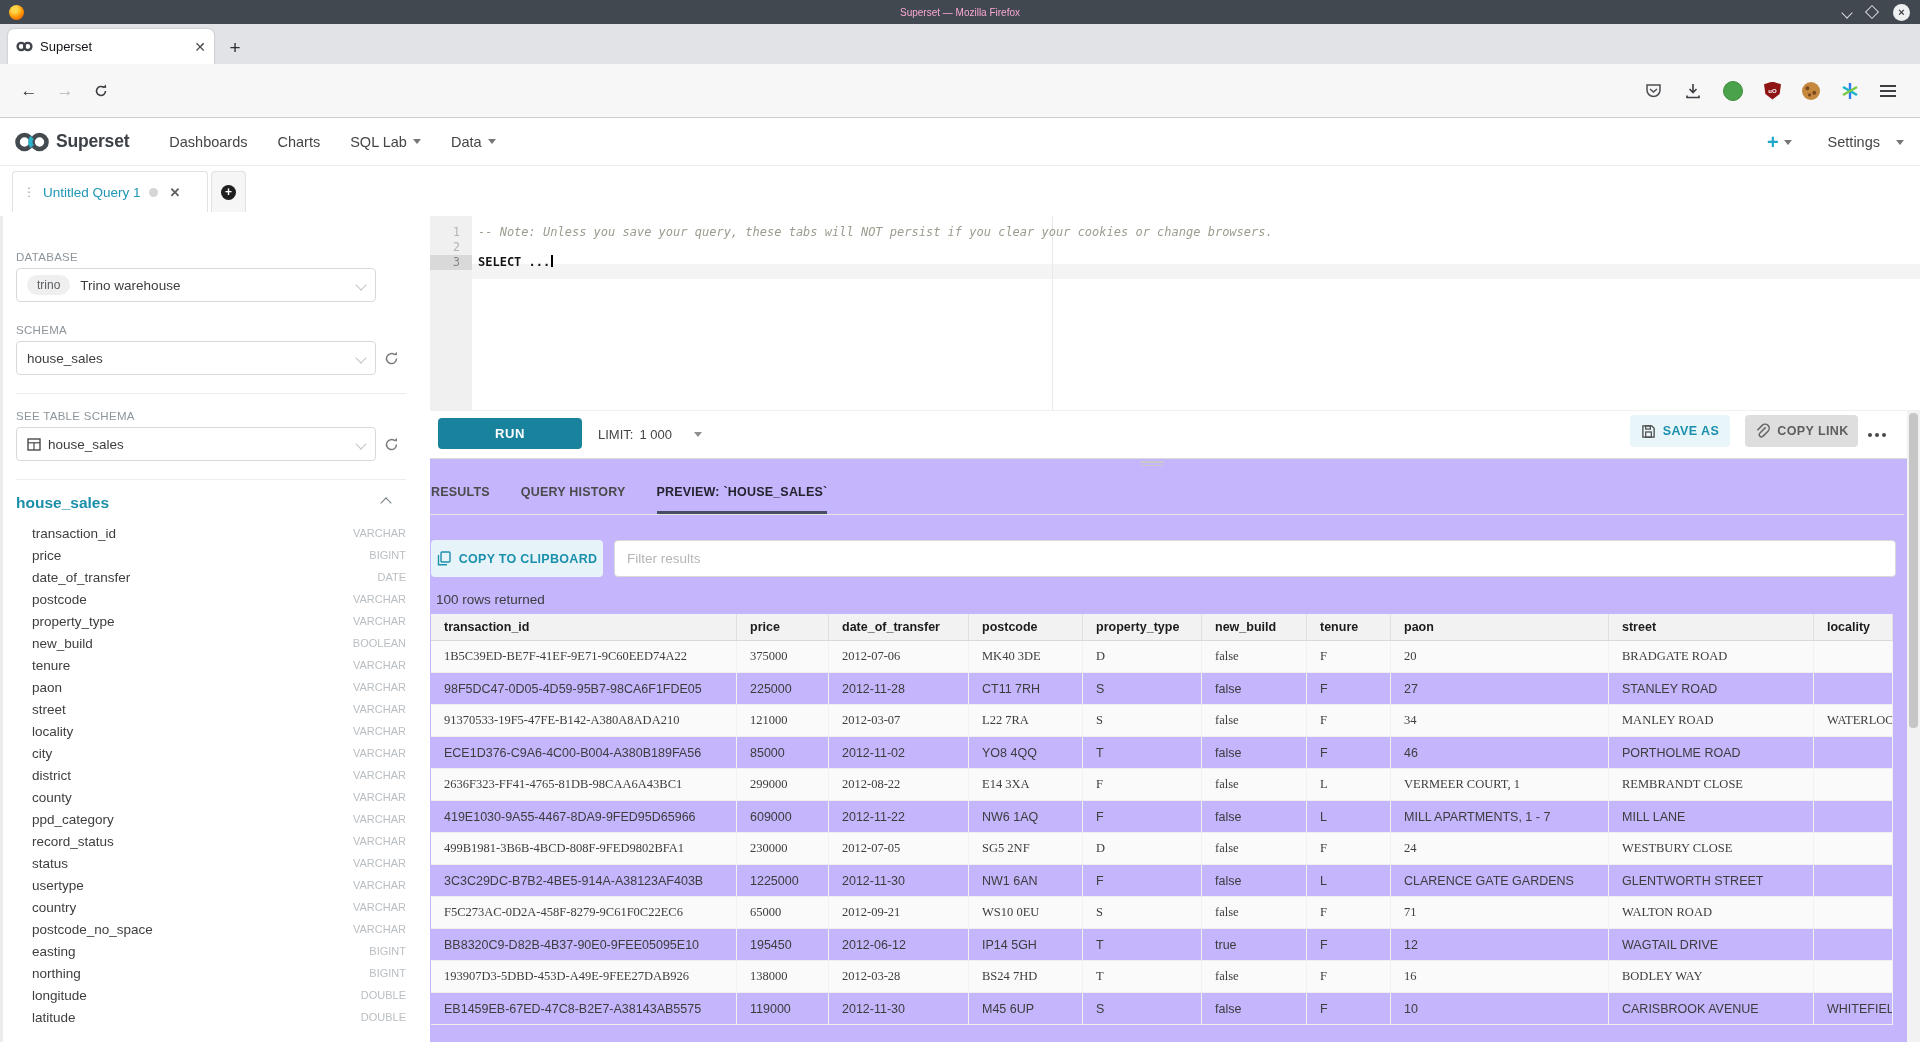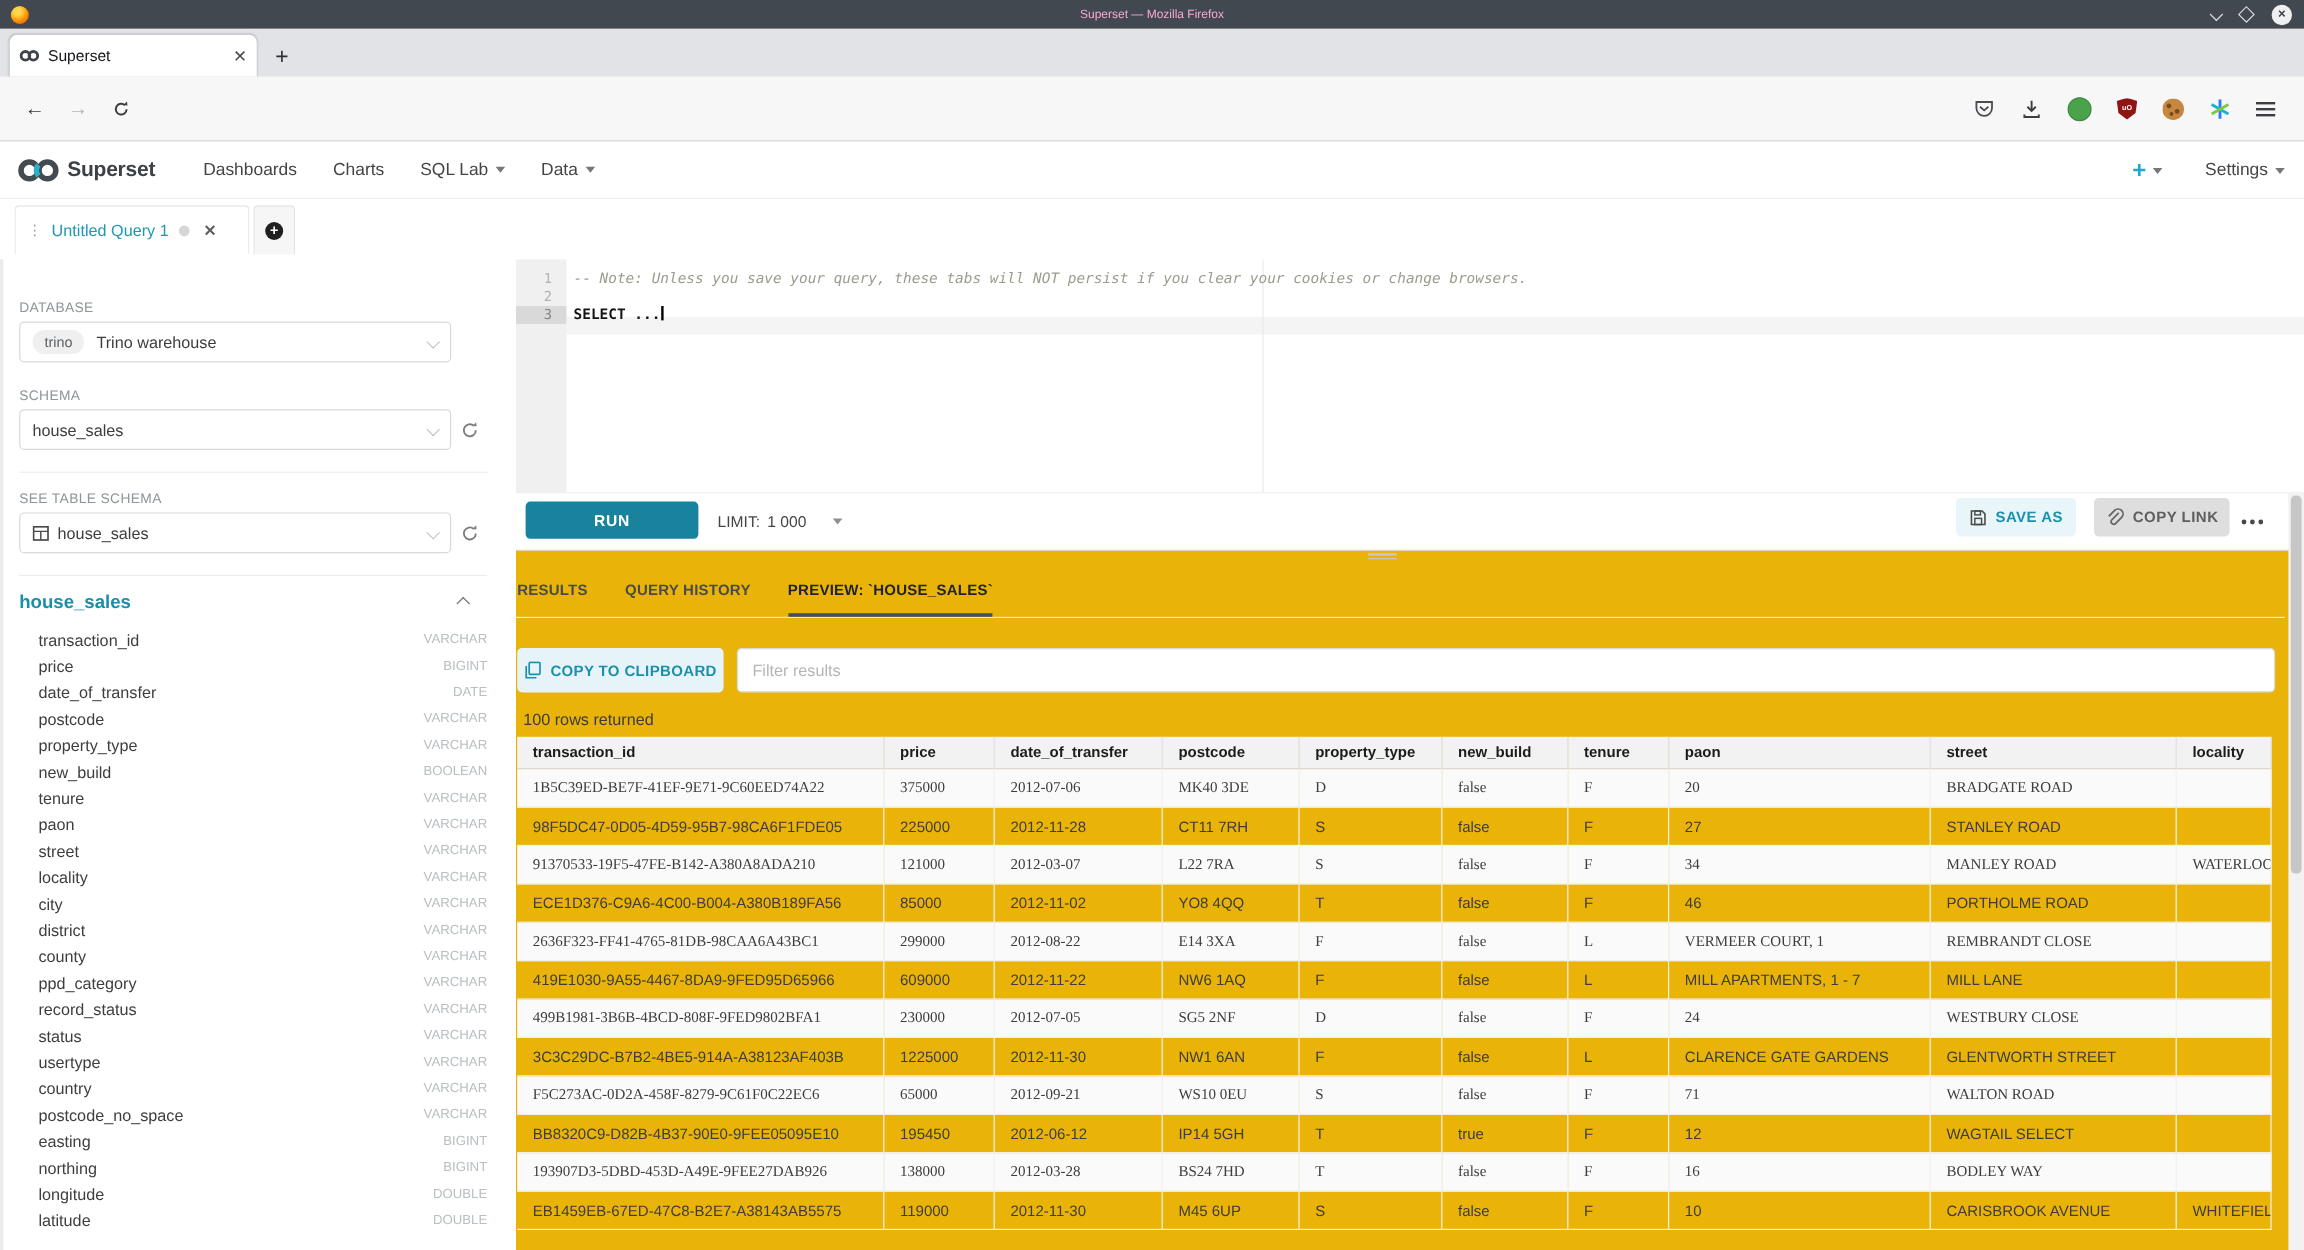--- a/index.html
+++ b/index.html
@@ -39,21 +39,21 @@
   #navbar{left:0;top:118px;width:1920px;height:48px;background:#fff;border-bottom:1px solid #ececec;
     box-sizing:border-box;display:flex;align-items:center;}
   #brand{display:flex;align-items:center;margin-left:14px;}
   #brand-name{font-size:17.5px;font-weight:bold;color:#3c4147;letter-spacing:-.2px;margin-left:6px;}
   #nav-items{display:flex;gap:30px;margin-left:40px;}
   .nav-item{display:flex;align-items:center;gap:6px;font-size:14.5px;color:#454545;}
   .tri{width:0;height:0;border-left:4px solid transparent;border-right:4px solid transparent;border-top:5px solid #777;}
   #nav-right{position:absolute;right:16px;top:118px;height:48px;display:flex;align-items:center;gap:36px;}
   #plus-btn{display:flex;align-items:center;gap:5px;}
   #plus-btn span{color:#20a7c9;font-size:20px;font-weight:bold;line-height:1;}
-  #settings-btn{display:flex;align-items:center;gap:6px;font-size:14.5px;color:#454545;}
+  #settings-btn{display:flex;align-items:center;gap:16px;font-size:14.5px;color:#454545;}
   
   #qtabstrip{left:0;top:166px;width:1920px;height:46px;background:#fff;}
   #qtab{position:absolute;left:12px;top:5px;width:196px;height:41px;background:#fff;border:1px solid #e2e2e2;border-bottom:none;
     border-radius:4px 4px 0 0;display:flex;align-items:center;padding:0 10px;box-sizing:border-box;gap:8px;}
   #qtab-drag{color:#9a9a9a;font-size:12px;}
   #qtab-title{color:#1e96b5;font-size:13.5px;font-weight:500;}
   #qtab-dot{width:9px;height:9px;border-radius:50%;background:#d6d6d6;}
   #qtab-close{color:#5f5f5f;font-size:13px;font-weight:bold;margin-left:4px;}
   #qtab-add{position:absolute;left:211px;top:5px;width:35px;height:41px;background:#f6f6f6;border:1px solid #e2e2e2;border-bottom:none;
     border-radius:4px 4px 0 0;display:flex;align-items:center;justify-content:center;box-sizing:border-box;}
@@ -101,21 +101,21 @@
   #limit-group .lab{font-size:13px;color:#454545;font-weight:500;}
   #limit-group .val{font-size:13px;color:#454545;}
   #limit-group .tri{margin-left:16px;border-top-color:#8f8f8f;}
   #saveas-btn{position:absolute;left:1200px;top:4px;width:100px;height:32px;background:#e8f5f9;border-radius:4px;
     display:flex;align-items:center;justify-content:center;gap:7px;color:#1b90ad;font-size:12.5px;font-weight:bold;letter-spacing:.4px;}
   #copylink-btn{position:absolute;left:1315px;top:4px;width:113px;height:32px;background:#dedede;border-radius:4px;
     display:flex;align-items:center;justify-content:center;gap:7px;color:#5e5e5e;font-size:12.5px;font-weight:bold;letter-spacing:.4px;}
   #more-btn{position:absolute;left:1438px;top:0;height:47px;display:flex;align-items:center;gap:3px;}
   #more-btn i{width:4px;height:4px;border-radius:50%;background:#484848;}
   
-  #results{left:430px;top:459px;width:1490px;height:583px;background:#eab308;}
+  #results{left:430px;top:459px;width:1490px;height:583px;background:#c4b5fd;}
   #grip{position:absolute;left:710px;top:2px;width:24px;}
   #grip i{display:block;height:1.5px;background:#c9c9c9;margin-bottom:2px;}
   #res-tabs{position:absolute;left:0;right:16px;top:13px;height:43px;border-bottom:1px solid #e7e7e7;
     display:flex;gap:31px;padding-left:1px;box-sizing:border-box;}
   .res-tab{display:flex;align-items:center;height:100%;font-size:12.5px;font-weight:600;letter-spacing:.2px;
     color:#4b4b4b;border-bottom:3px solid transparent;box-sizing:border-box;}
   .res-tab.active{color:#23232d;border-bottom-color:#454e65;}
   #copy-btn{position:absolute;left:1px;top:81px;width:172px;height:37px;background:#e6f4f9;border-radius:4px;
     display:flex;align-items:center;justify-content:center;gap:8px;color:#1b90ad;font-size:12.5px;font-weight:bold;letter-spacing:.3px;}
   #filter-input{position:absolute;left:184px;top:81px;width:1282px;height:37px;border:1px solid #d9d9d9;border-radius:4px;
@@ -575,21 +575,21 @@
         </div>
         <div class="gr">
           <div class="td" style="width: 306px;">BB8320C9-D82B-4B37-90E0-9FEE05095E10</div>
           <div class="td" style="width: 92px;">195450</div>
           <div class="td" style="width: 140px;">2012-06-12</div>
           <div class="td" style="width: 114px;">IP14 5GH</div>
           <div class="td" style="width: 119px;">T</div>
           <div class="td" style="width: 105px;">true</div>
           <div class="td" style="width: 84px;">F</div>
           <div class="td" style="width: 218px;">12</div>
-          <div class="td" style="width: 205px;">WAGTAIL SELECT</div>
+          <div class="td" style="width: 205px;">WAGTAIL DRIVE</div>
           <div class="td" style="width: 79px;"></div>
         </div>
         <div class="gr odd">
           <div class="td" style="width: 306px;">193907D3-5DBD-453D-A49E-9FEE27DAB926</div>
           <div class="td" style="width: 92px;">138000</div>
           <div class="td" style="width: 140px;">2012-03-28</div>
           <div class="td" style="width: 114px;">BS24 7HD</div>
           <div class="td" style="width: 119px;">T</div>
           <div class="td" style="width: 105px;">false</div>
           <div class="td" style="width: 84px;">F</div>

